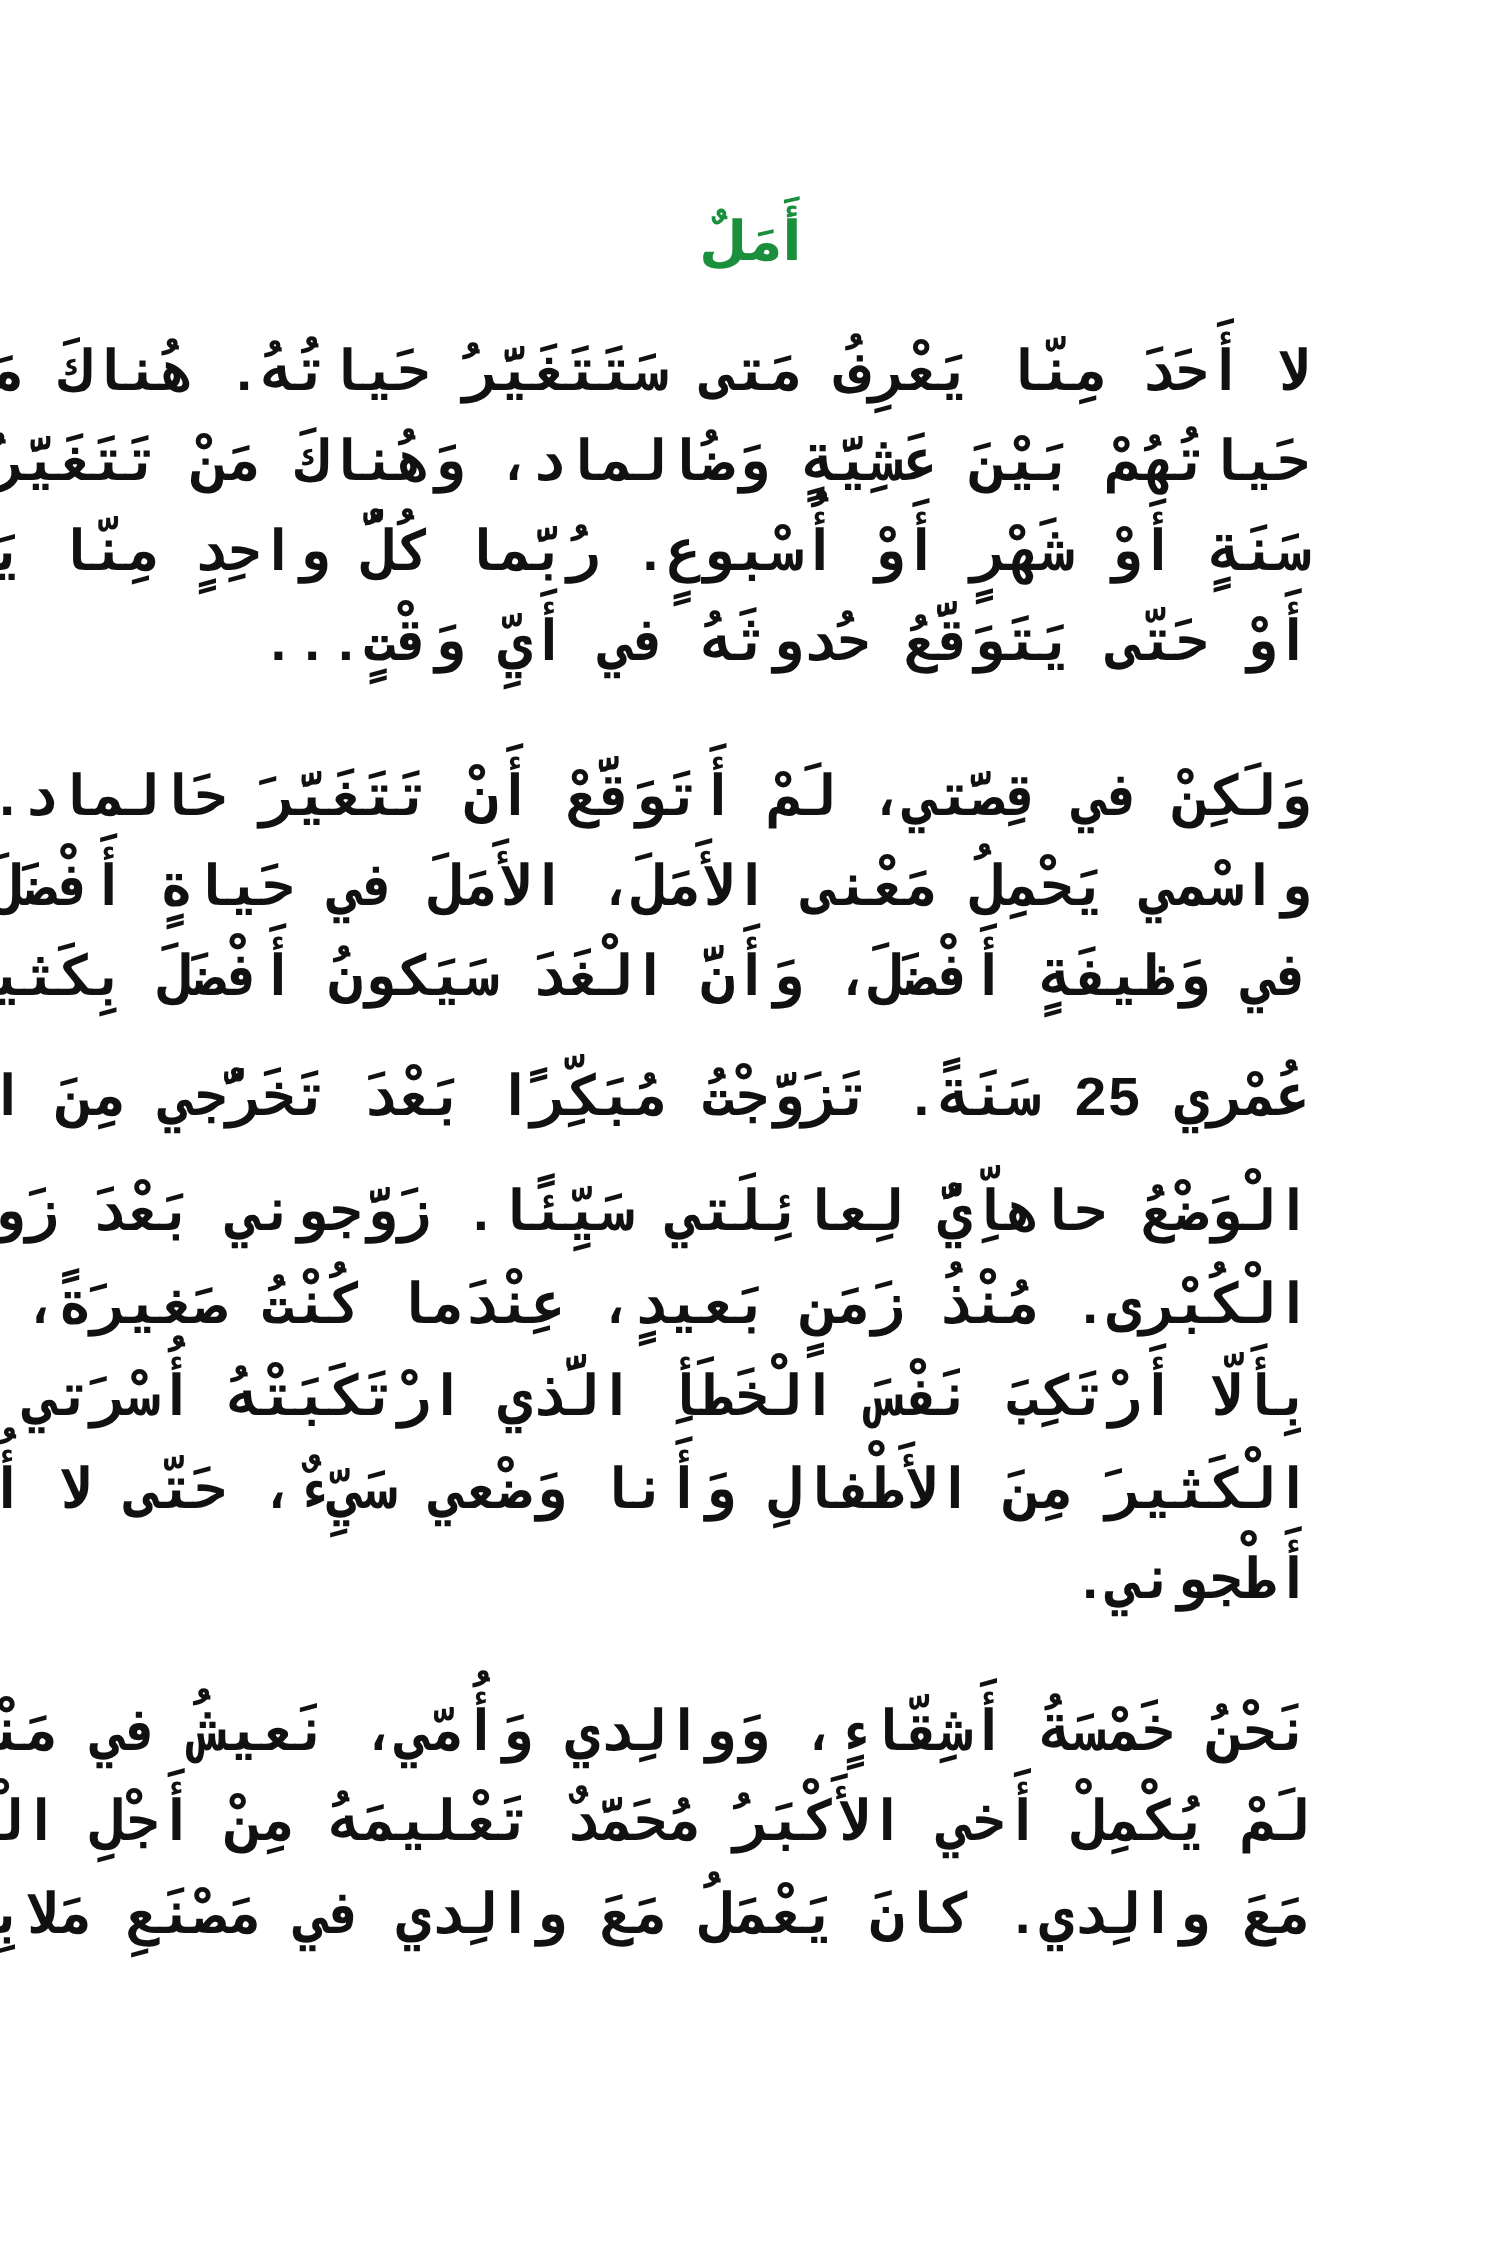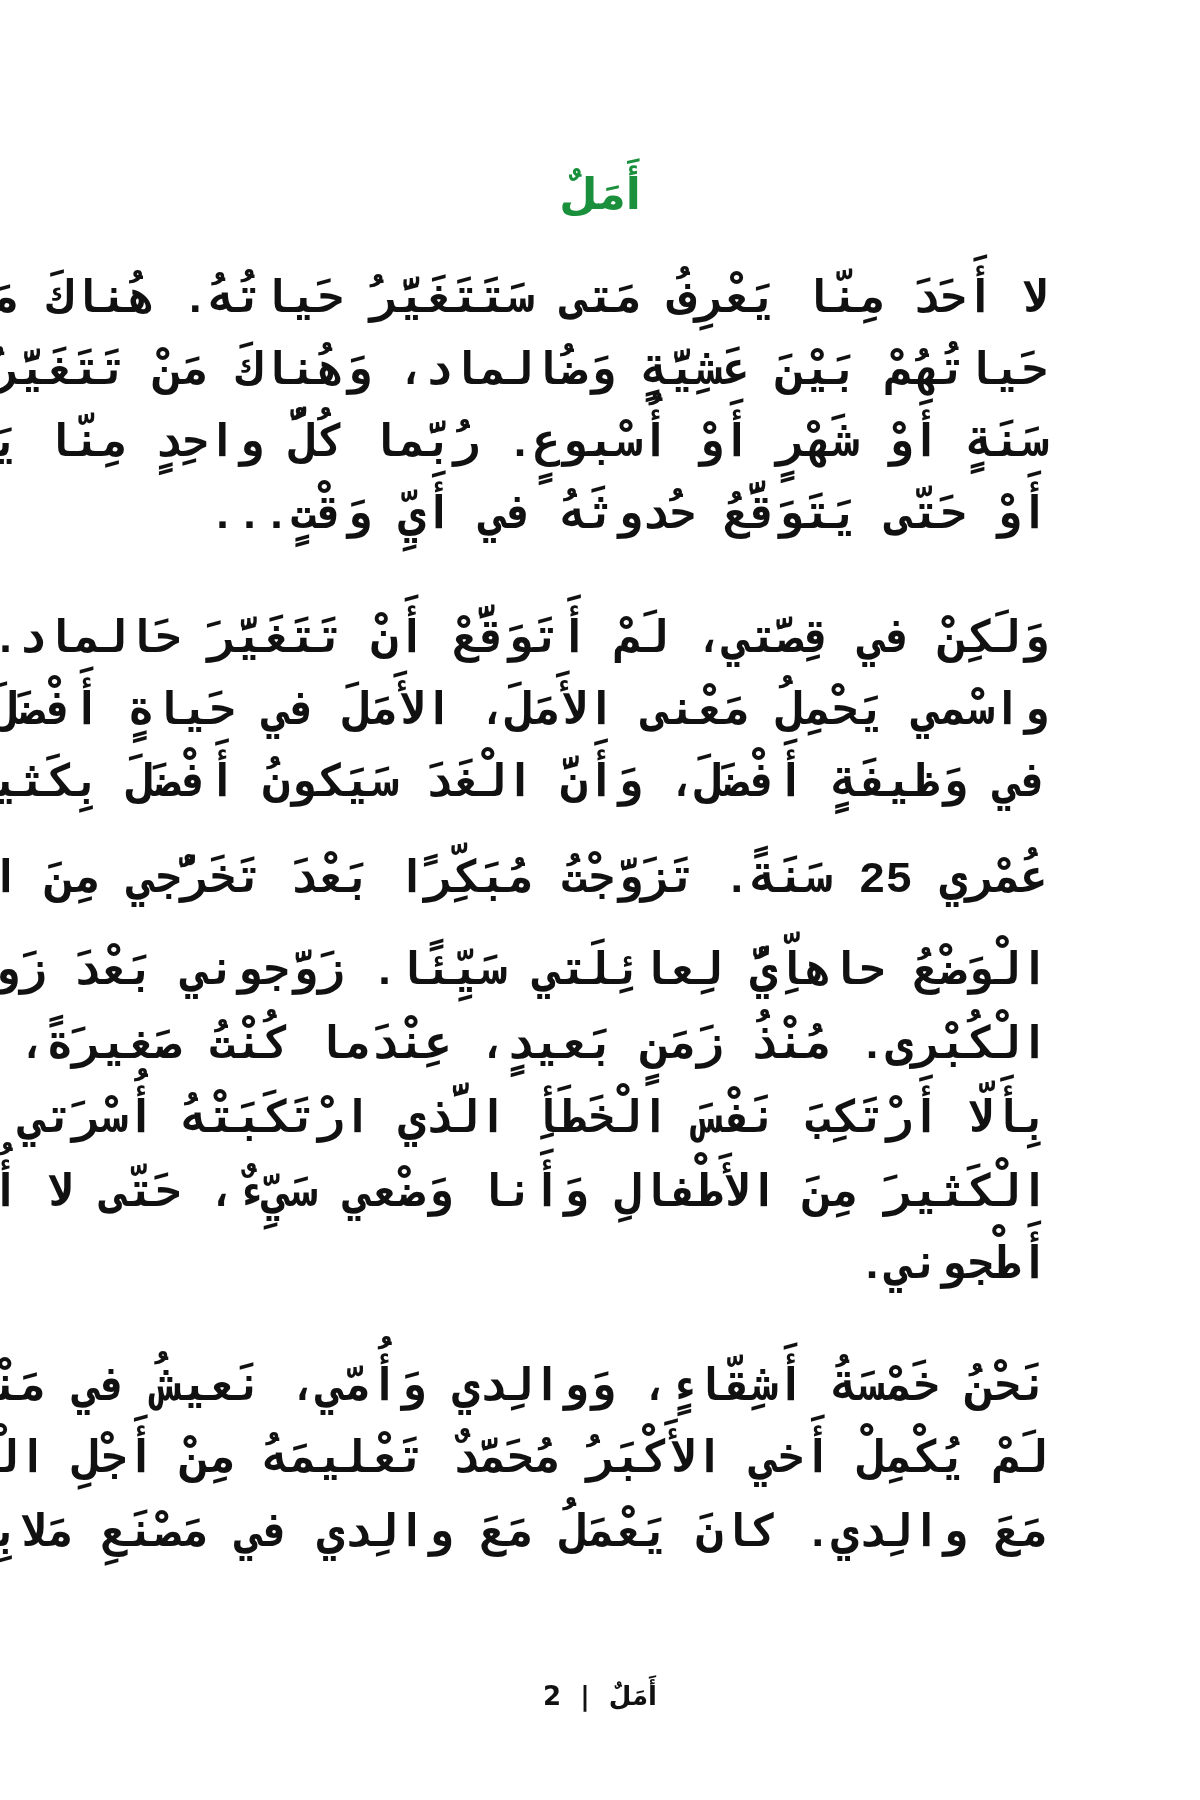--- a/index.html
+++ b/index.html
@@ -105,19 +105,14 @@
       <div class="line last" style="top:1216px">أَطْجوني.</div>
     </div>
 
     <div>
       <div class="line" style="top:1338px">نَحْنُ خَمْسَةُ أَشِقّاءٍ، وَوالِدي وَأُمّي، نَعيشُ في مَنْزِلٍ صَغيرٍ.</div>
       <div class="line" style="top:1410px">لَمْ يُكْمِلْ أَخي الأَكْبَرُ مُحَمَّدٌ تَعْليمَهُ مِنْ أَجْلِ الْعَمَلِ وَإِعالَتِنا</div>
       <div class="line" style="top:1484px">مَعَ والِدي. كانَ يَعْمَلُ مَعَ والِدي في مَصْنَعِ مَلابِسَ.</div>
     </div>
   </div>
 
-  <div class="footer">
-    <span class="ftitle">أَمَلٌ</span>
-    <span class="sep">|</span>
-    <span>2</span>
-  </div>
 
 </div>
 
 </body></html>

